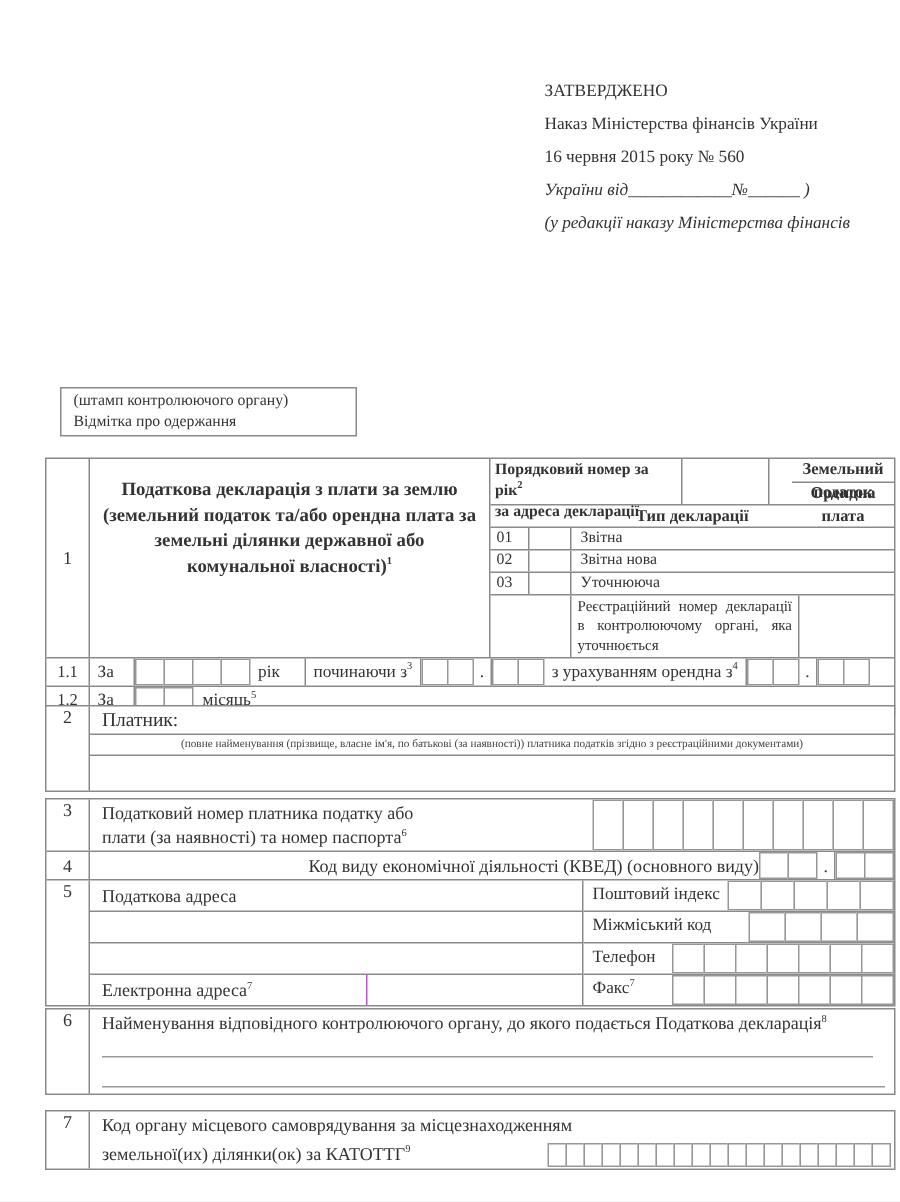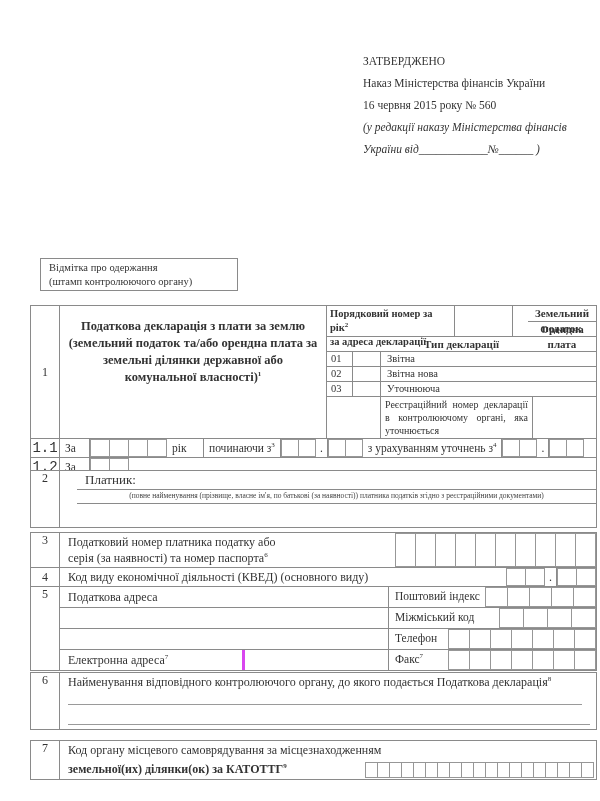--- a/index.html
+++ b/index.html
@@ -49,76 +49,76 @@
   .crow{display:flex;border-top:1px solid #8a8a8a;height:14px;font-size:10.5px;line-height:14px;}
   .ccode{width:26px;border-right:1px solid #8a8a8a;padding-left:4px;box-sizing:border-box;flex:0 0 auto;}
   .cchk{width:27px;border-right:1px solid #8a8a8a;flex:0 0 auto;}
   .clbl{flex:1;padding-left:6px;}
   .regrow{display:flex;border-top:1px solid #8a8a8a;flex:1;min-height:40px;}
   .regsp{width:53px;border-right:1px solid #8a8a8a;flex:0 0 auto;}
   .reglbl{width:152px;border-right:1px solid #8a8a8a;font-size:10px;line-height:13px;
     padding:1px 4px;text-align:justify;flex:0 0 auto;box-sizing:border-box;}
   .regcell{flex:1;}
   .drow{display:flex;border-top:1px solid #8a8a8a;height:18px;font-size:11.5px;line-height:18px;}
-  .dno{width:28px;border-right:1px solid #8a8a8a;text-align:center;font-size:14px;flex:0 0 auto;font-family:Liberation Mono, monospace;}
+  .dno{width:28px;border-right:1px solid #8a8a8a;text-align:center;font-size:11px;flex:0 0 auto;}
   .dza{width:30px;border-right:1px solid #8a8a8a;padding-left:5px;box-sizing:border-box;flex:0 0 auto;}
   .dlbl{border-right:1px solid #8a8a8a;padding:0 5px;white-space:nowrap;flex:0 0 auto;}
   .ddot{width:11px;border-right:1px solid #8a8a8a;text-align:center;flex:0 0 auto;}
   .dfill{flex:1;}
   
   .sec2{position:absolute;left:30px;top:470px;width:567px;display:flex;}
-  .s2c{flex:1;margin-left:17px;}
+  .s2c{flex:1;}
   .payerlbl{height:18px;font-size:13px;padding-left:8px;border-bottom:1px solid #8a8a8a;line-height:18px;}
   .payerhint{height:13px;font-size:7.5px;text-align:center;border-bottom:1px solid #8a8a8a;
     line-height:12px;color:#444;overflow:hidden;white-space:nowrap;}
   .payerblank{height:23px;}
   
   .sec345{position:absolute;left:30px;top:532px;width:567px;}
   .row3{display:flex;height:34px;font-size:12px;}
   .row3lbl{flex:1;line-height:16px;padding:1px 0 0 8px;}
   .row4{display:flex;border-top:1px solid #8a8a8a;height:18px;font-size:12px;line-height:18px;}
-  .row4lbl{flex:1;padding-left:8px;}
+  .row4lbl{flex:1;padding-left:8px;text-align:right;}
   .row5{display:flex;border-top:1px solid #8a8a8a;}
   .s5left{flex:1;display:flex;flex-direction:column;}
   .s5lrow{height:20px;border-bottom:1px solid #8a8a8a;font-size:12px;padding-left:8px;line-height:20px;}
   .s5lrow.last{border-bottom:none;padding-left:0;display:flex;}
-  .emaillbl{width:185px;border-right:3px solid #d946ef;padding-left:8px;box-sizing:border-box;flex:0 0 auto;}
+  .emaillbl{width:185px;border-right:1px solid #d946ef;padding-left:8px;box-sizing:border-box;flex:0 0 auto;}
   .emailblank{flex:1;}
   .s5right{width:207px;border-left:1px solid #8a8a8a;display:flex;flex-direction:column;flex:0 0 auto;}
   .s5rrow{display:flex;height:20px;border-bottom:1px solid #8a8a8a;font-size:11.5px;line-height:19px;}
   .s5rrow.last{border-bottom:none;}
   .s5rlbl{flex:1;padding-left:6px;white-space:nowrap;}
   
   .sec6{position:absolute;left:30px;top:672px;width:567px;height:58px;display:flex;}
   .s6c{flex:1;font-size:12px;padding:2px 0 0 8px;}
   .uline{height:1px;background:#9a9a9a;margin-right:14px;}
   .ul1{margin-top:14px;}
   .ul2{margin-top:19px;margin-right:6px;}
   
   .sec7{position:absolute;left:30px;top:740px;width:567px;height:40px;display:flex;}
   .s7c{flex:1;font-size:12px;padding-left:8px;}
   .s7l1{height:19px;line-height:19px;}
-  .s7l2{height:19px;display:flex;align-items:center;justify-content:space-between;padding-right:2px;font-weight:bold;}
+  .s7l2{height:19px;display:flex;align-items:center;justify-content:space-between;padding-right:2px;}
 </style>
 </head>
 <body>
 
 <div class="page">
 
   <div class="approval">
     <div class="aline">ЗАТВЕРДЖЕНО</div>
     <div class="aline">Наказ Міністерства фінансів України</div>
     <div class="aline">16 червня 2015 року  № 560</div>
+    <div class="aline it">України  від____________№______ )</div>
     <div class="aline it">(у редакції наказу Міністерства фінансів</div>
-    <div class="aline it">України  від____________№______ )</div>
   </div>
 
   <div class="receipt">
+    <div>(штамп контролюючого органу)</div>
     <div>Відмітка про одержання</div>
-    <div>(штамп контролюючого органу)</div>
   </div>
 
   <div class="table1 bx">
     <div class="t1top">
       <div class="t1num">1</div>
       <div class="t1title">
         <span>Податкова декларація з плати за землю (земельний податок та/або орендна плата за земельні ділянки державної або комунальної власності)</span><sup>1</sup>
       </div>
       <div class="t1right">
         <div class="rhead">
@@ -172,59 +172,62 @@
       <div class="cg w18">
           <span class="cb"></span>
           <span class="cb"></span>
         </div>
       <div class="ddot">.</div>
       <div class="cg w18">
           <span class="cb"></span>
           <span class="cb"></span>
         </div>
       <div class="dlbl">
-        <span>з урахуванням уточнень з</span><sup>4</sup>
+        <span>з урахуванням орендна з</span><sup>4</sup>
       </div>
       <div class="cg w18">
           <span class="cb"></span>
           <span class="cb"></span>
         </div>
       <div class="ddot">.</div>
       <div class="cg w18">
           <span class="cb"></span>
           <span class="cb"></span>
         </div>
       <div class="dfill"></div>
     </div>
 
     <div class="drow">
       <div class="dno">1.2</div>
       <div class="dza">За</div>
       <div class="cg w20">
           <span class="cb"></span>
           <span class="cb"></span>
         </div>
+      <div class="dfill" style="padding-left:6px">
+        <span>місяць</span><sup>5</sup>
+      </div>
     </div>
   </div>
 
   <div class="sec2 bx">
     <div class="numcol">2</div>
     <div class="s2c">
       <div class="payerlbl">Платник:</div>
       <div class="payerhint">(повне найменування (прізвище, власне ім'я, по батькові (за наявності)) платника податків згідно з реєстраційними документами)</div>
       <div class="payerblank"></div>
     </div>
   </div>
 
   <div class="sec345 bx">
     <div class="row3">
       <div class="numcol">3</div>
       <div class="row3lbl">
         <div>Податковий номер платника податку або</div>
-        <div><span>серія (за наявності) та номер паспорта</span><sup>6</sup></div>
+        <div><span>плати (за наявності) та номер паспорта</span><sup>6</sup></div>
       </div>
       <div class="cg w21">
           <span class="cb"></span>
           <span class="cb"></span>
           <span class="cb"></span>
           <span class="cb"></span>
           <span class="cb"></span>
           <span class="cb"></span>
           <span class="cb"></span>
           <span class="cb"></span>

